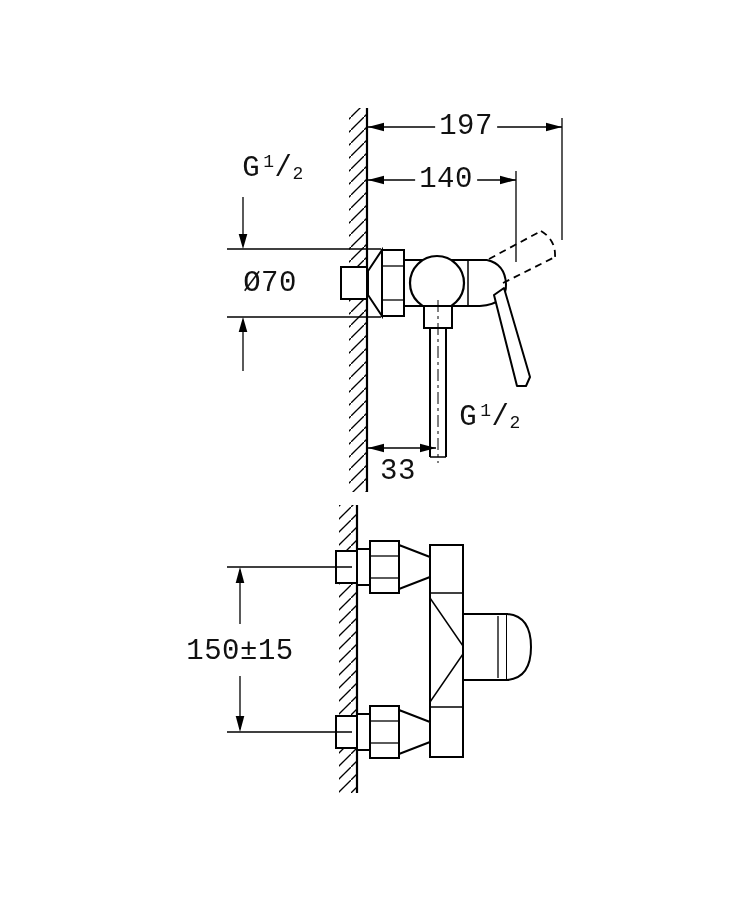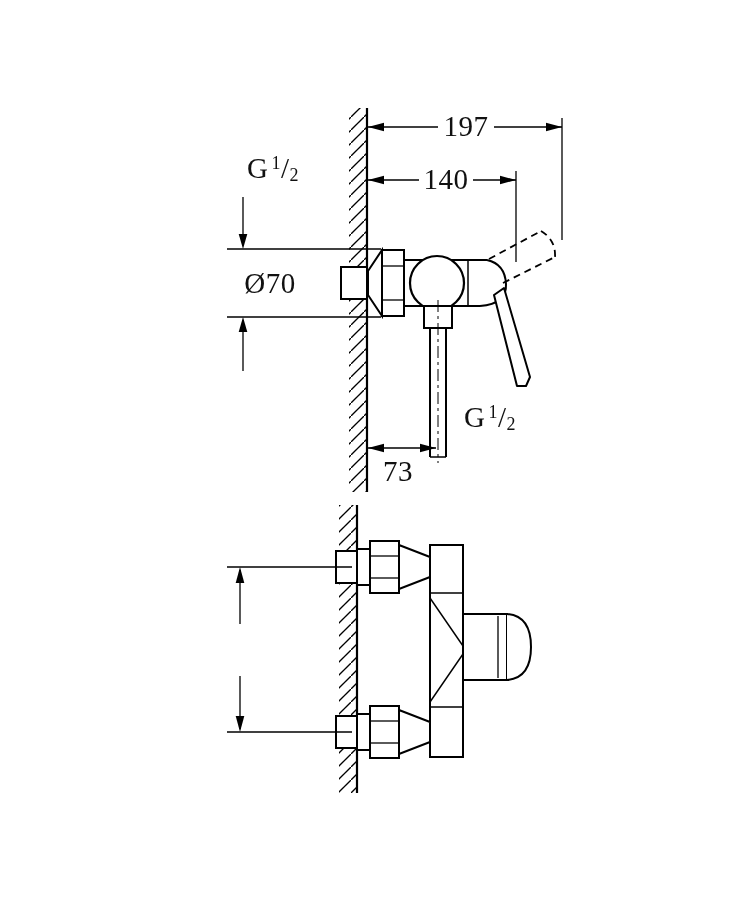--- a/index.html
+++ b/index.html
@@ -1,20 +1,20 @@
 <!DOCTYPE html>
 <html><head>
 <meta charset="utf-8">
 <style>
   html,body{margin:0;padding:0;background:#fff;}
   .canvas{
     position:relative;
     width:750px;height:862px;
     background:#ffffff;
-    font-family:Liberation Serif, serif;
+    font-family:Liberation Mono, monospace;
     overflow:hidden;
   }
   .canvas svg{position:absolute;left:0;top:0;}
   .dim-label{
     position:absolute;
     transform:translate(-50%,-50%);
     font-size:29px;
     color:#111111;
     background:#ffffff;
     padding:0 4px;
@@ -174,17 +174,20 @@
 
   <div class="dim-label" style="left:270px;top:283px;">
     <span>Ø70</span>
   </div>
 
   <div class="dim-label thread" style="left:490px;top:417px;">
     <span>G</span><sup>1</sup><span>/</span><sub>2</sub>
   </div>
 
   <div class="dim-label" style="left:398px;top:471px;">
-    <span>73</span>
+    <span>33</span>
   </div>
 
+  <div class="dim-label" style="left:240px;top:651px;">
+    <span>150±15</span>
+  </div>
 
 </div>
 
 </body></html>

